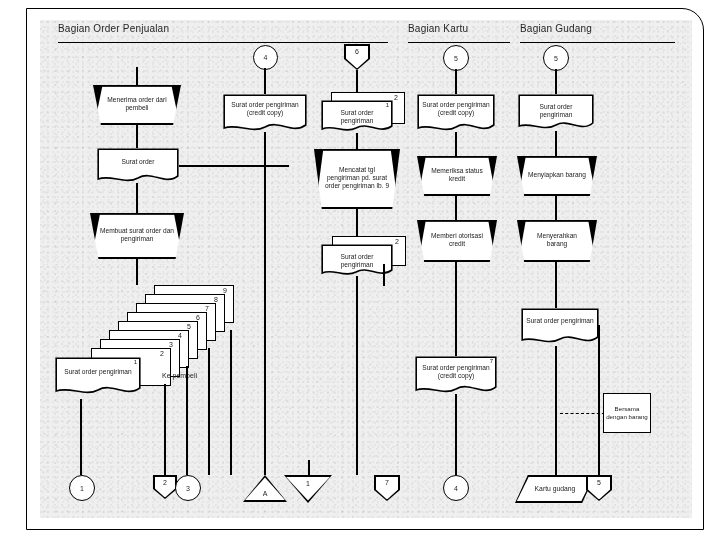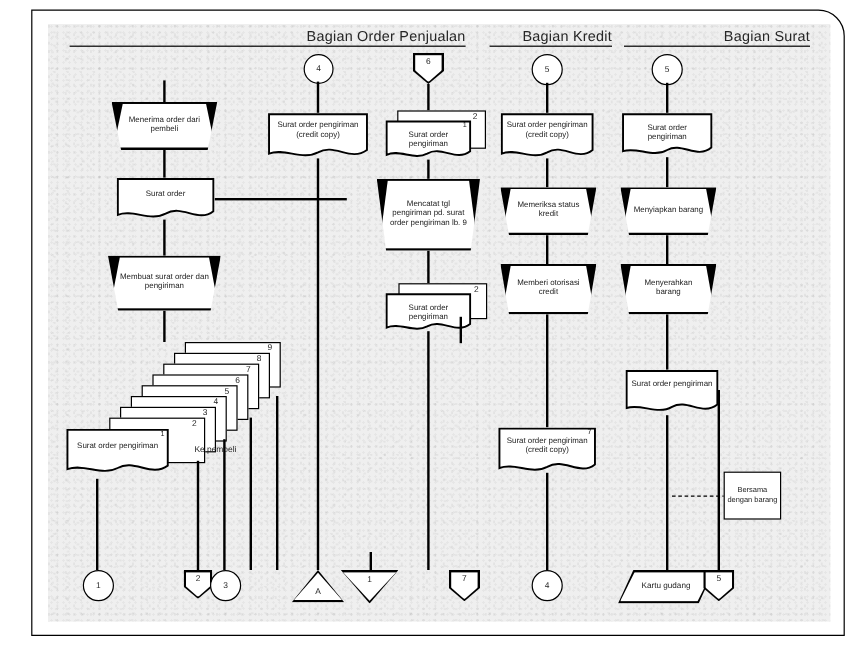--- a/index.html
+++ b/index.html
@@ -14,22 +14,22 @@
      background:#efefef;
      background-image:
        radial-gradient(circle at 13% 27%, rgba(0,0,0,.05) 0 1px, transparent 1px),
        radial-gradient(circle at 47% 63%, rgba(0,0,0,.05) 0 1px, transparent 1px),
        radial-gradient(circle at 77% 18%, rgba(0,0,0,.045) 0 1px, transparent 1px),
        radial-gradient(circle at 29% 82%, rgba(0,0,0,.045) 0 1px, transparent 1px),
        radial-gradient(circle at 61% 41%, rgba(0,0,0,.04) 0 1px, transparent 1px);
      background-size:7px 7px,11px 11px,9px 9px,13px 13px,5px 5px;}
 
   
-  .colhead{position:absolute;text-align:right;font-size:12px;color:#262626;
-           border-bottom:1.4px solid #000;padding-bottom:1px;letter-spacing:.2px;}
+  .colhead{position:absolute;text-align:left;font-size:10px;color:#262626;
+           border-bottom:1.4px solid #000;padding-bottom:8px;letter-spacing:.2px;}
 
   
   .ln{position:absolute;background:#000;}
   .lnv{width:1.5px;}
   .lnh{height:1.5px;}
   .dash{position:absolute;border-top:1.5px dashed #000;height:0;}
 
   
   .term{position:absolute;border:1.6px solid #000;background:#fff;border-radius:999px;
         display:flex;align-items:center;justify-content:center;font-size:7.5px;color:#2a2a2a;}
@@ -81,22 +81,22 @@
   .lbl{position:absolute;font-size:7px;color:#222;line-height:1.25;}
 </style>
 </head>
 <body>
 
 <div id="slide">
   <div id="frame-outline"></div>
   <div id="canvas">
 
     <div class="colhead" style="left:18px;top:3px;width:330px;">Bagian Order Penjualan</div>
-    <div class="colhead" style="left:368px;top:3px;width:102px;">Bagian Kredit</div>
-    <div class="colhead" style="left:480px;top:3px;width:155px;">Bagian Surat</div>
+    <div class="colhead" style="left:368px;top:3px;width:102px;">Bagian Kartu</div>
+    <div class="colhead" style="left:480px;top:3px;width:155px;">Bagian Gudang</div>
 
     <div class="ln lnv" style="left:96px;top:47px;height:18px;"></div>
 
     <div class="trapwrap" style="left:53px;top:65px;width:88px;height:40px;">
       <i>Menerima order dari pembeli</i>
     </div>
     <div class="ln lnv" style="left:96px;top:105px;height:23px;"></div>
 
     <div class="doc" style="left:57px;top:128px;width:82px;height:38px;">
       <svg viewBox="0 0 82 38" preserveAspectRatio="none">

